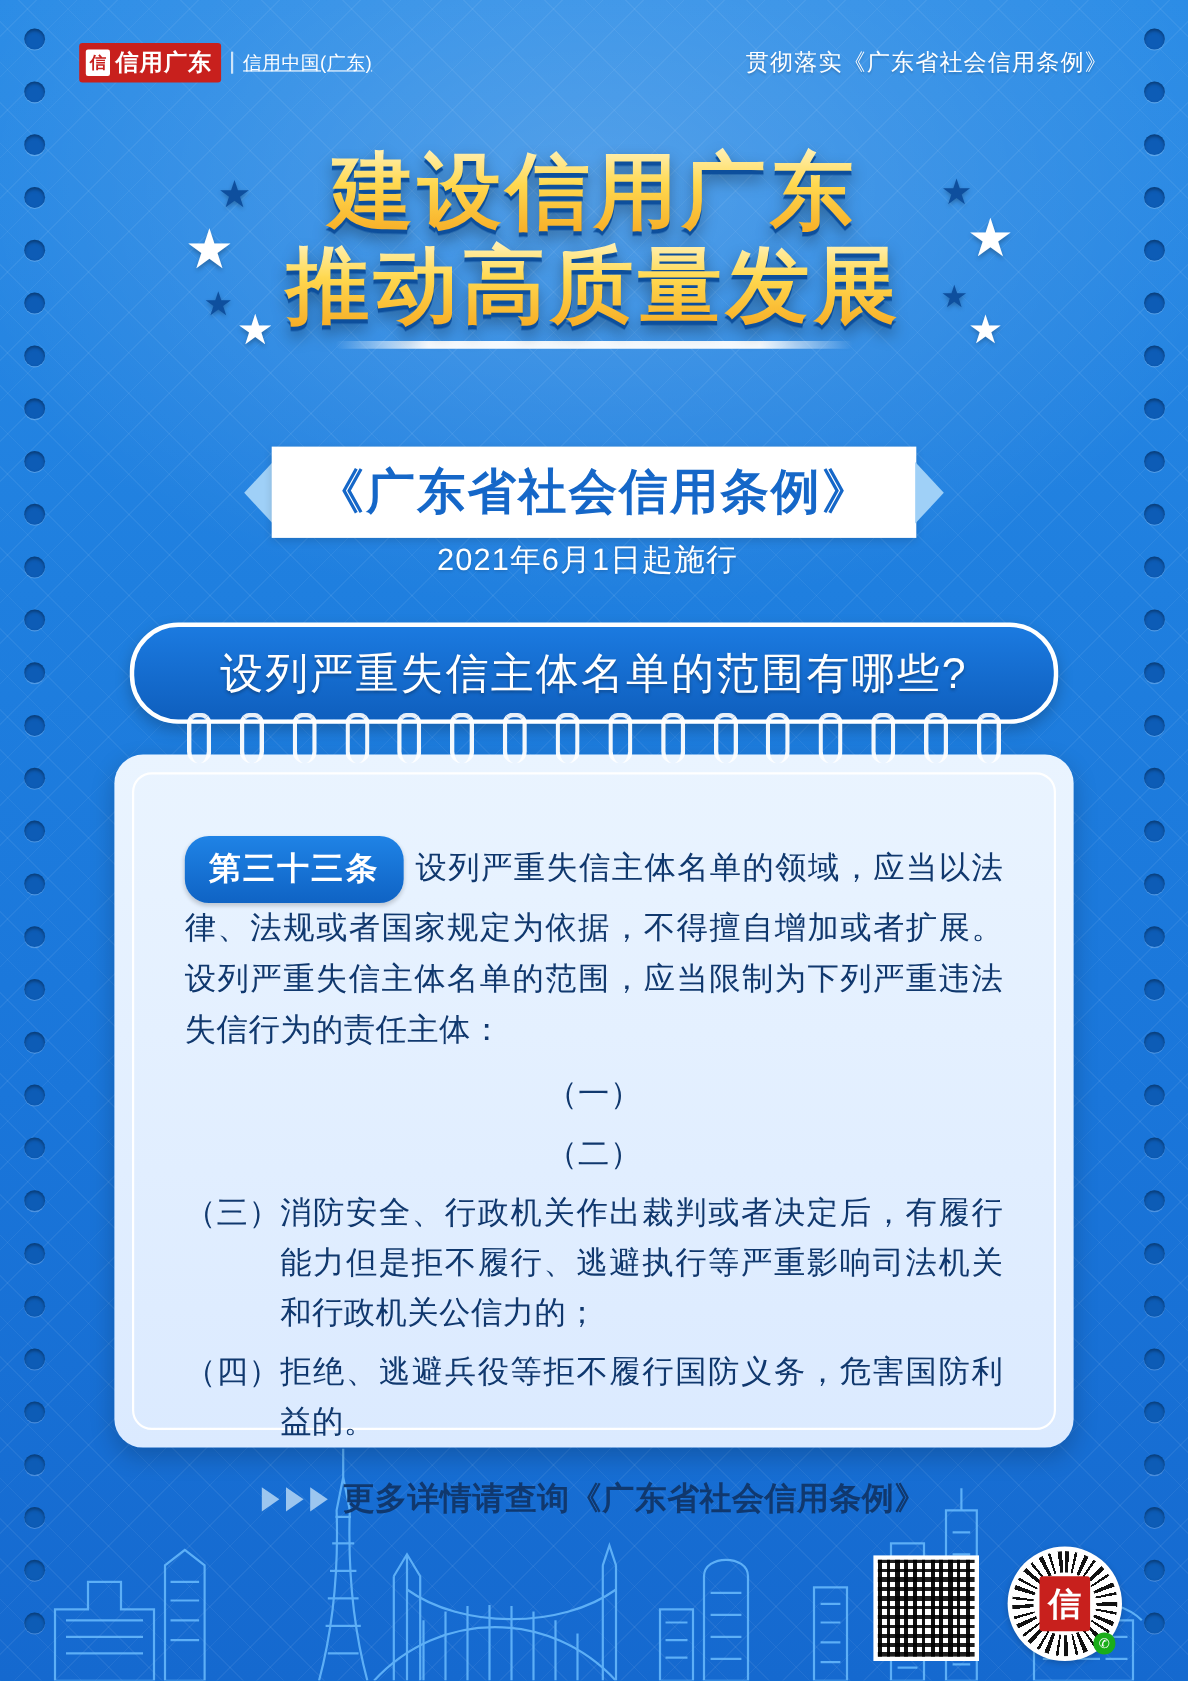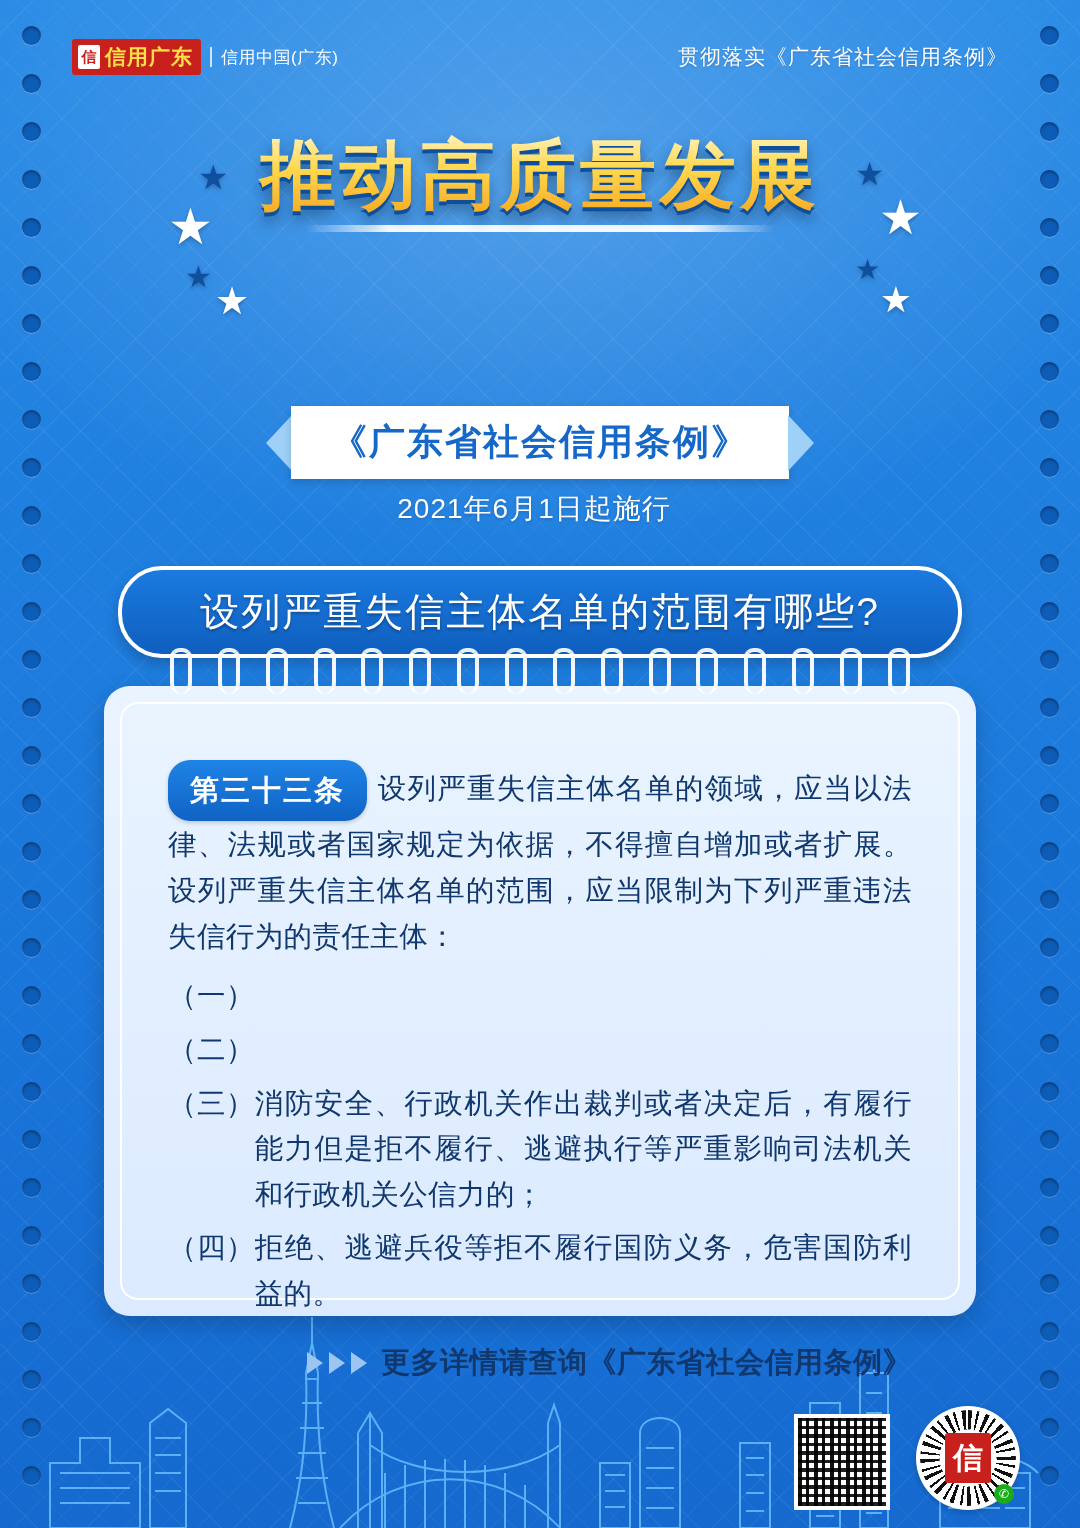--- a/index.html
+++ b/index.html
@@ -98,34 +98,35 @@
     background: #ffffff;
     color: #c8201d;
     font-size: 15px;
     font-weight: bold;
     display: flex;
     align-items: center;
     justify-content: center;
     border-radius: 2px;
   }
   .brand-name {
-    color: #fde047;
+    color: #ffffff;
     font-size: 21px;
     font-weight: bold;
     letter-spacing: 1px;
   }
   .brand-divider {
     width: 2px;
     height: 20px;
     background: rgba(255,255,255,0.75);
   }
   .brand-sub {
     color: #ffffff;
     font-size: 17px;
     letter-spacing: 0.5px;
+    text-decoration: underline;
   }
   .header-slogan {
     color: #ffffff;
     font-size: 21px;
     letter-spacing: 1px;
     font-weight: 500;
     text-shadow: 0 1px 2px rgba(0,0,0,0.18);
     margin-left: 12px;
   }
 
@@ -187,21 +188,21 @@
     border-right: 26px solid #9fd0f7;
     margin-right: -1px;
   }
   .ribbon-tail.right {
     border-left: 26px solid #9fd0f7;
     margin-left: -1px;
   }
   .ribbon {
     background: #ffffff;
     color: #1567c8;
-    font-size: 36px;
+    font-size: 44px;
     font-weight: bold;
     letter-spacing: 2px;
     padding: 12px 40px;
     box-shadow: 0 3px 8px rgba(0,0,0,0.16);
   }
   .effective-date {
     position: absolute;
     top: 490px;
     left: 0; right: 12px;
     text-align: center;
@@ -278,20 +279,21 @@
   }
   .card-inner {
     width: 100%;
     height: 100%;
     border: 2px solid #ffffff;
     border-radius: 18px;
     box-sizing: border-box;
     padding: 56px 46px 40px 46px;
     display: flex;
     flex-direction: column;
+    align-items: center;
   }
 
   .article-badge {
     display: inline-block;
     background: linear-gradient(180deg, #1f83e6 0%, #0f63c4 100%);
     color: #ffffff;
     font-size: 29px;
     font-weight: bold;
     letter-spacing: 2px;
     padding: 7px 22px;
@@ -530,20 +532,21 @@
   <div class="title-block">
     <span class="star navy" style="left:198px; top:28px; font-size:34px;">★</span>
     <span class="star" style="left:168px; top:70px; font-size:50px;">★</span>
     <span class="star navy" style="left:185px; top:130px; font-size:30px;">★</span>
     <span class="star" style="left:215px; top:150px; font-size:38px;">★</span>
     <span class="star navy" style="right:196px; top:26px; font-size:32px;">★</span>
     <span class="star" style="right:158px; top:62px; font-size:48px;">★</span>
     <span class="star navy" style="right:200px; top:124px; font-size:28px;">★</span>
     <span class="star" style="right:168px; top:150px; font-size:36px;">★</span>
 
+    <div class="title-line">建设信用广东</div>
     <div class="title-line">推动高质量发展</div>
     <div class="title-underline"></div>
   </div>
 
   <div class="ribbon-wrap">
     <div class="ribbon-tail left"></div>
     <div class="ribbon">《广东省社会信用条例》</div>
     <div class="ribbon-tail right"></div>
   </div>
   <div class="effective-date">2021年6月1日起施行</div>

